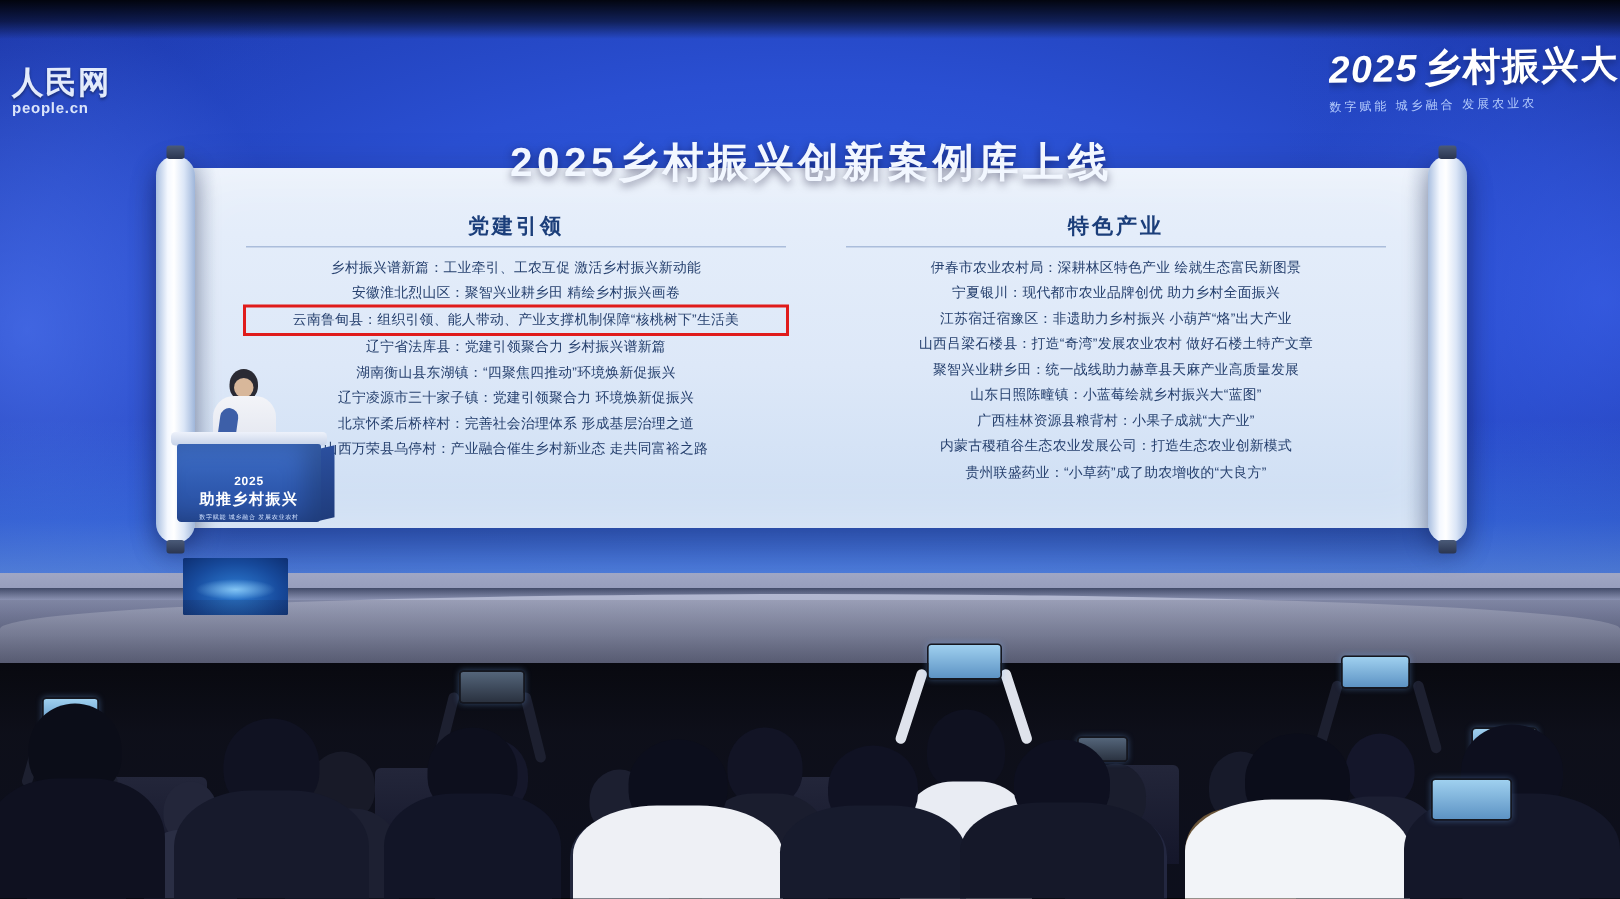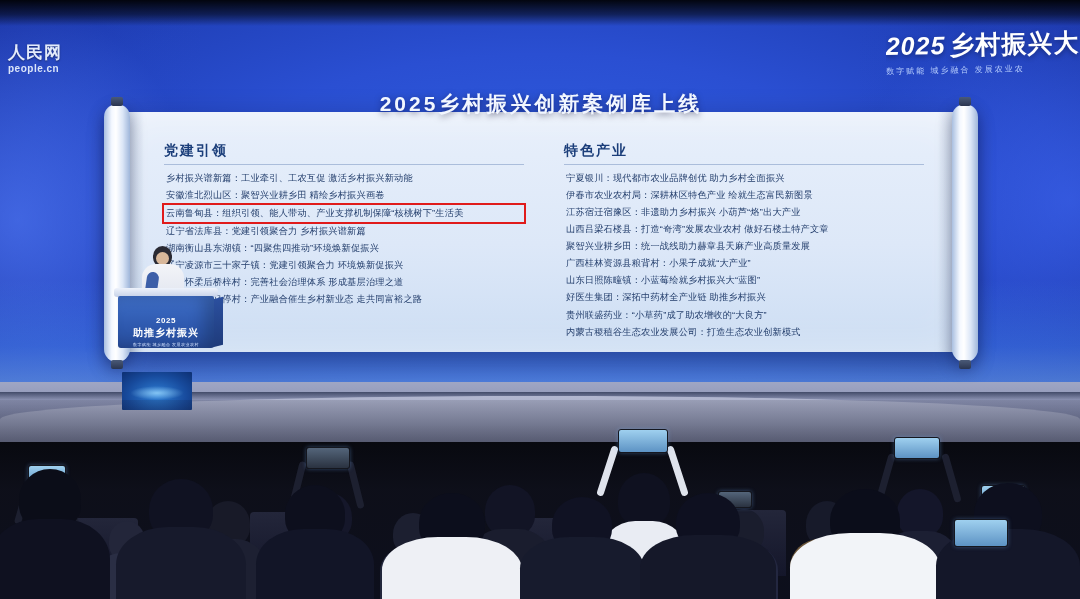--- a/index.html
+++ b/index.html
@@ -41,21 +41,21 @@
   }
 
   
   .logo {
     position: absolute; left: 8px; top: 44px;
     width: 86px; color: #e8eefc;
     line-height: 1; user-select: none;
   }
   .logo .cn-mark {
     font-family: "DejaVu Serif", "Liberation Serif", serif;
-    font-size: 17px; font-weight: 700; letter-spacing: 1px;
+    font-size: 21px; font-weight: 700; letter-spacing: 1px;
     color: #e3ebfb; text-shadow: 0 1px 2px rgba(0,0,0,.4);
   }
   .logo .latin {
     margin-top: 3px;
     font-size: 10px; font-weight: 700; letter-spacing: .5px;
     color: #dbe5fa;
   }
 
   
   .banner-tr {
@@ -111,33 +111,33 @@
     position:absolute; left:7px; width:12px; height:9px; border-radius:2px;
     background: linear-gradient(180deg,#4a5a78,#2a3550);
   }
   .roller .cap.top { top: -7px; }
   .roller .cap.bottom { bottom: -7px; }
 
   
   .scroll-title {
     position: absolute; left: 0; right: 0; top: -18px;
     text-align: center;
-    font-size: 21px; font-weight: 700; letter-spacing: 3px;
+    font-size: 27px; font-weight: 700; letter-spacing: 3px;
     color: #f2f7ff;
     text-shadow: 0 2px 6px rgba(0,0,40,0.5);
     z-index: 4;
   }
 
   
   .columns {
     position: absolute; left: 46px; top: 30px; right: 40px; bottom: 14px;
     display: flex; gap: 40px;
     z-index: 2;
   }
-  .col { flex: 1 1 0; min-width: 0; }
+  .col { flex: 1 1 0; min-width: 0; text-align: center; }
   .col-head {
     font-family: "DejaVu Serif", "Liberation Serif", serif;
     font-size: 14px; font-weight: 700; color: #1b3e7a;
     letter-spacing: 2px;
     padding-bottom: 4px;
     margin-bottom: 5px;
     border-bottom: 1px solid rgba(40,80,150,0.30);
   }
   .case-row {
     position: relative;
@@ -290,30 +290,29 @@
           <div class="case-row highlight">云南鲁甸县：组织引领、能人带动、产业支撑机制保障“核桃树下”生活美</div>
           <div class="case-row">辽宁省法库县：党建引领聚合力 乡村振兴谱新篇</div>
           <div class="case-row">湖南衡山县东湖镇：“四聚焦四推动”环境焕新促振兴</div>
           <div class="case-row">辽宁凌源市三十家子镇：党建引领聚合力 环境焕新促振兴</div>
           <div class="case-row">北京怀柔后桥梓村：完善社会治理体系 形成基层治理之道</div>
           <div class="case-row">山西万荣县乌停村：产业融合催生乡村新业态 走共同富裕之路</div>
         </div>
 
         <div class="col">
           <div class="col-head">特色产业</div>
+          <div class="case-row">伊春市农业农村局：深耕林区特色产业 绘就生态富民新图景</div>
           <div class="case-row">宁夏银川：现代都市农业品牌创优 助力乡村全面振兴</div>
-          <div class="case-row">伊春市农业农村局：深耕林区特色产业 绘就生态富民新图景</div>
           <div class="case-row">江苏宿迁宿豫区：非遗助力乡村振兴 小葫芦“烙”出大产业</div>
           <div class="case-row">山西吕梁石楼县：打造“奇湾”发展农业农村 做好石楼土特产文章</div>
           <div class="case-row">聚智兴业耕乡田：统一战线助力赫章县天麻产业高质量发展</div>
+          <div class="case-row">山东日照陈疃镇：小蓝莓绘就乡村振兴大“蓝图”</div>
           <div class="case-row">广西桂林资源县粮背村：小果子成就“大产业”</div>
-          <div class="case-row">山东日照陈疃镇：小蓝莓绘就乡村振兴大“蓝图”</div>
-          <div class="case-row">好医生集团：深拓中药材全产业链 助推乡村振兴</div>
+          <div class="case-row">内蒙古稷稙谷生态农业发展公司：打造生态农业创新模式</div>
           <div class="case-row">贵州联盛药业：“小草药”成了助农增收的“大良方”</div>
-          <div class="case-row">内蒙古稷稙谷生态农业发展公司：打造生态农业创新模式</div>
         </div>
 
       </div>
     </div>
     <div class="roller left">
       <div class="cap top"></div>
       <div class="cap bottom"></div>
     </div>
     <div class="roller right">
       <div class="cap top"></div>

